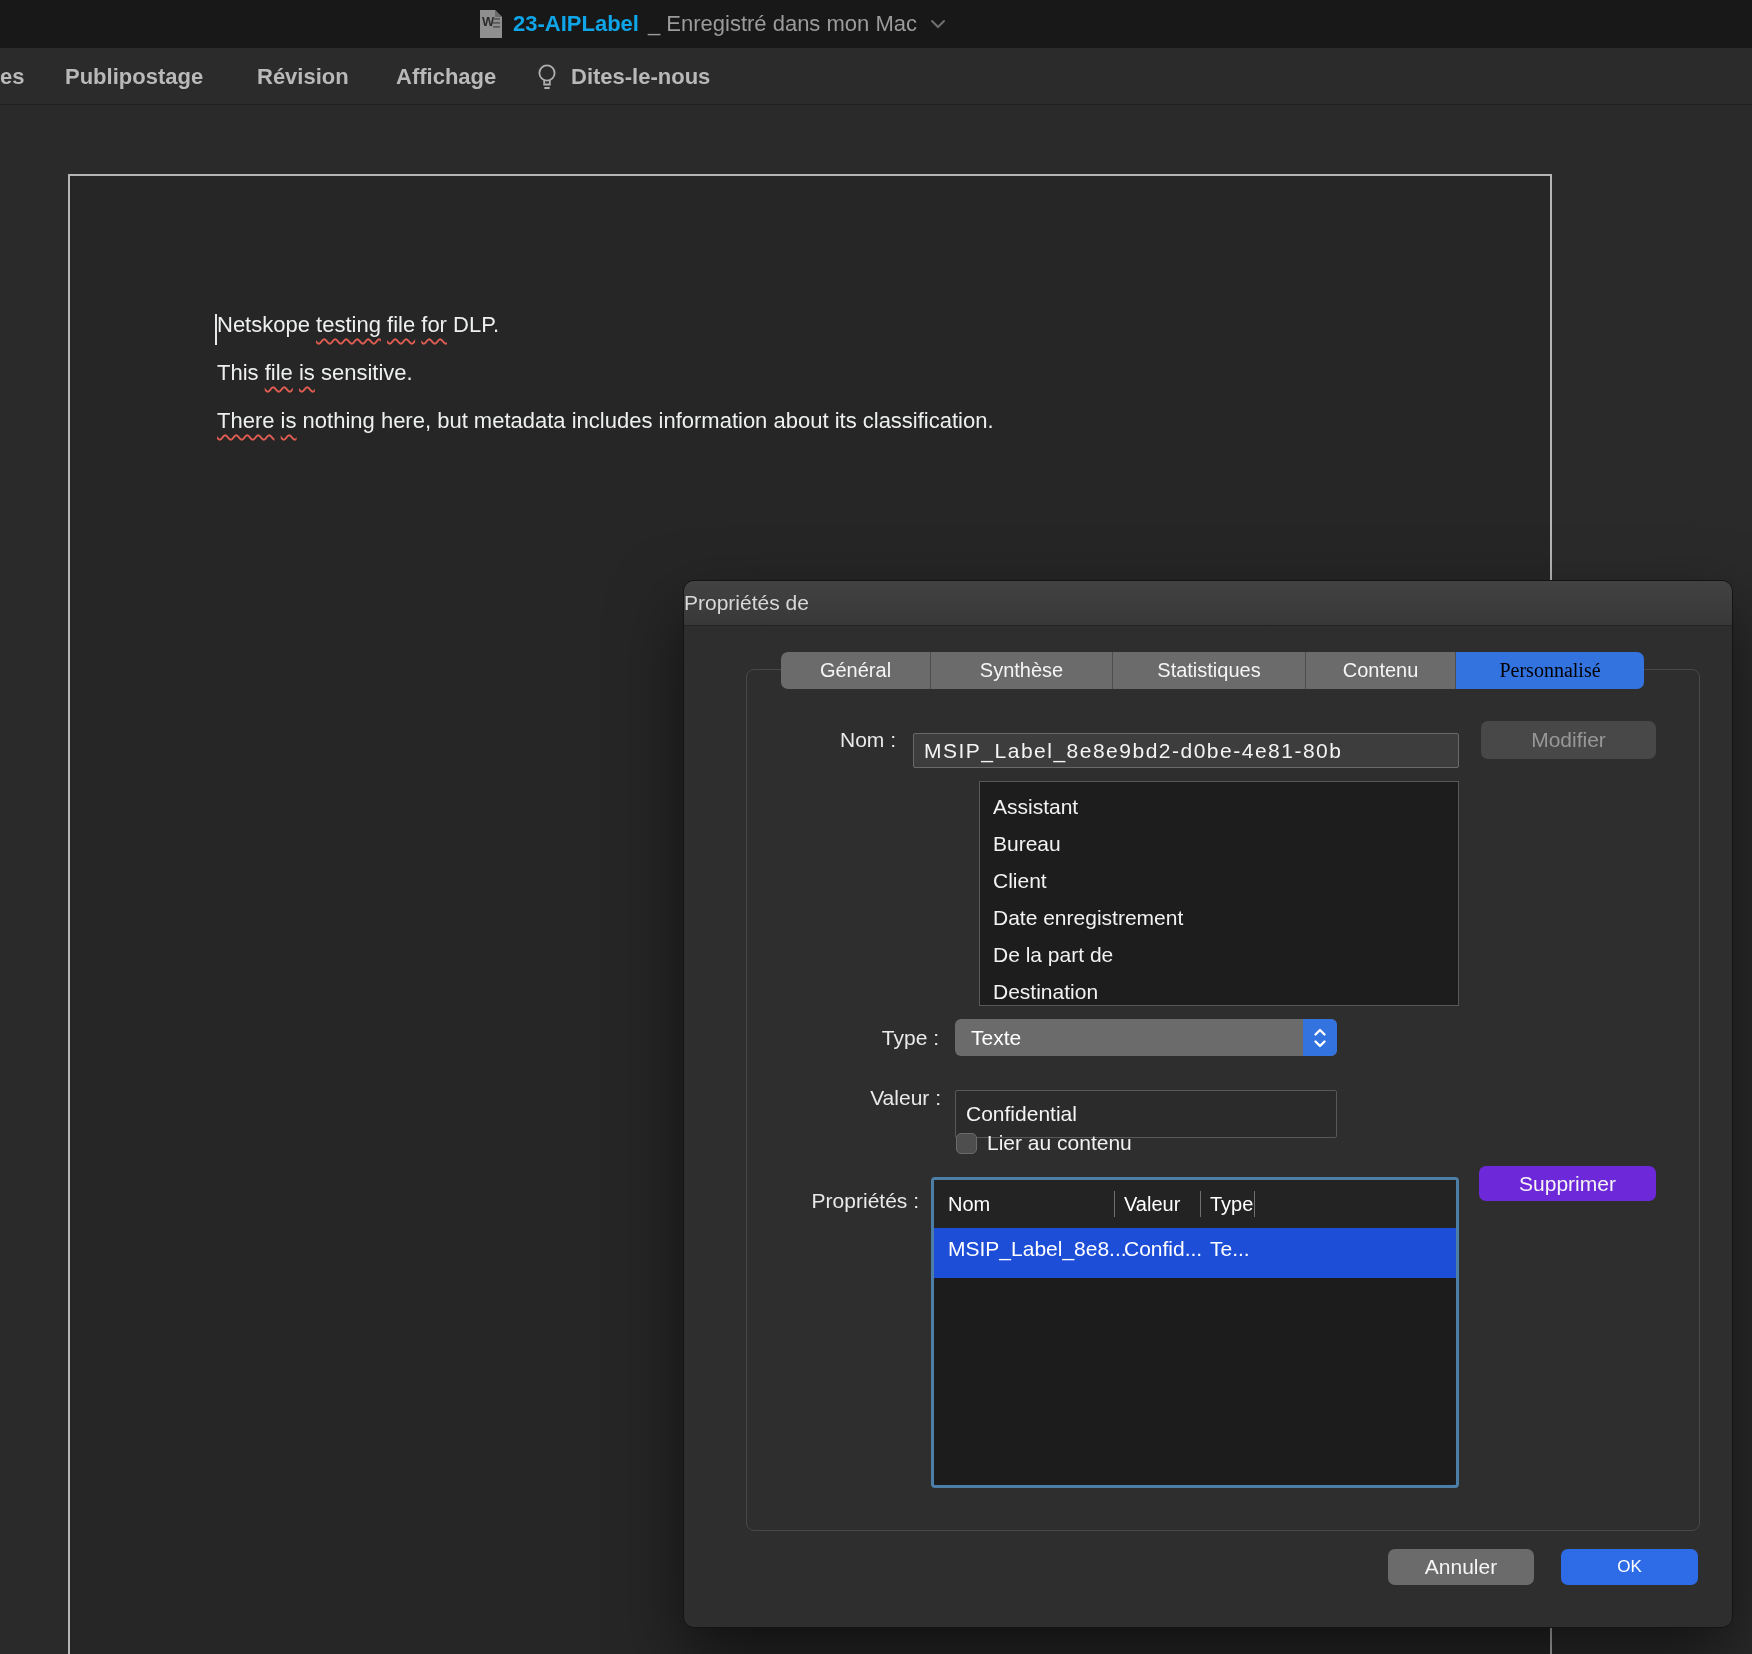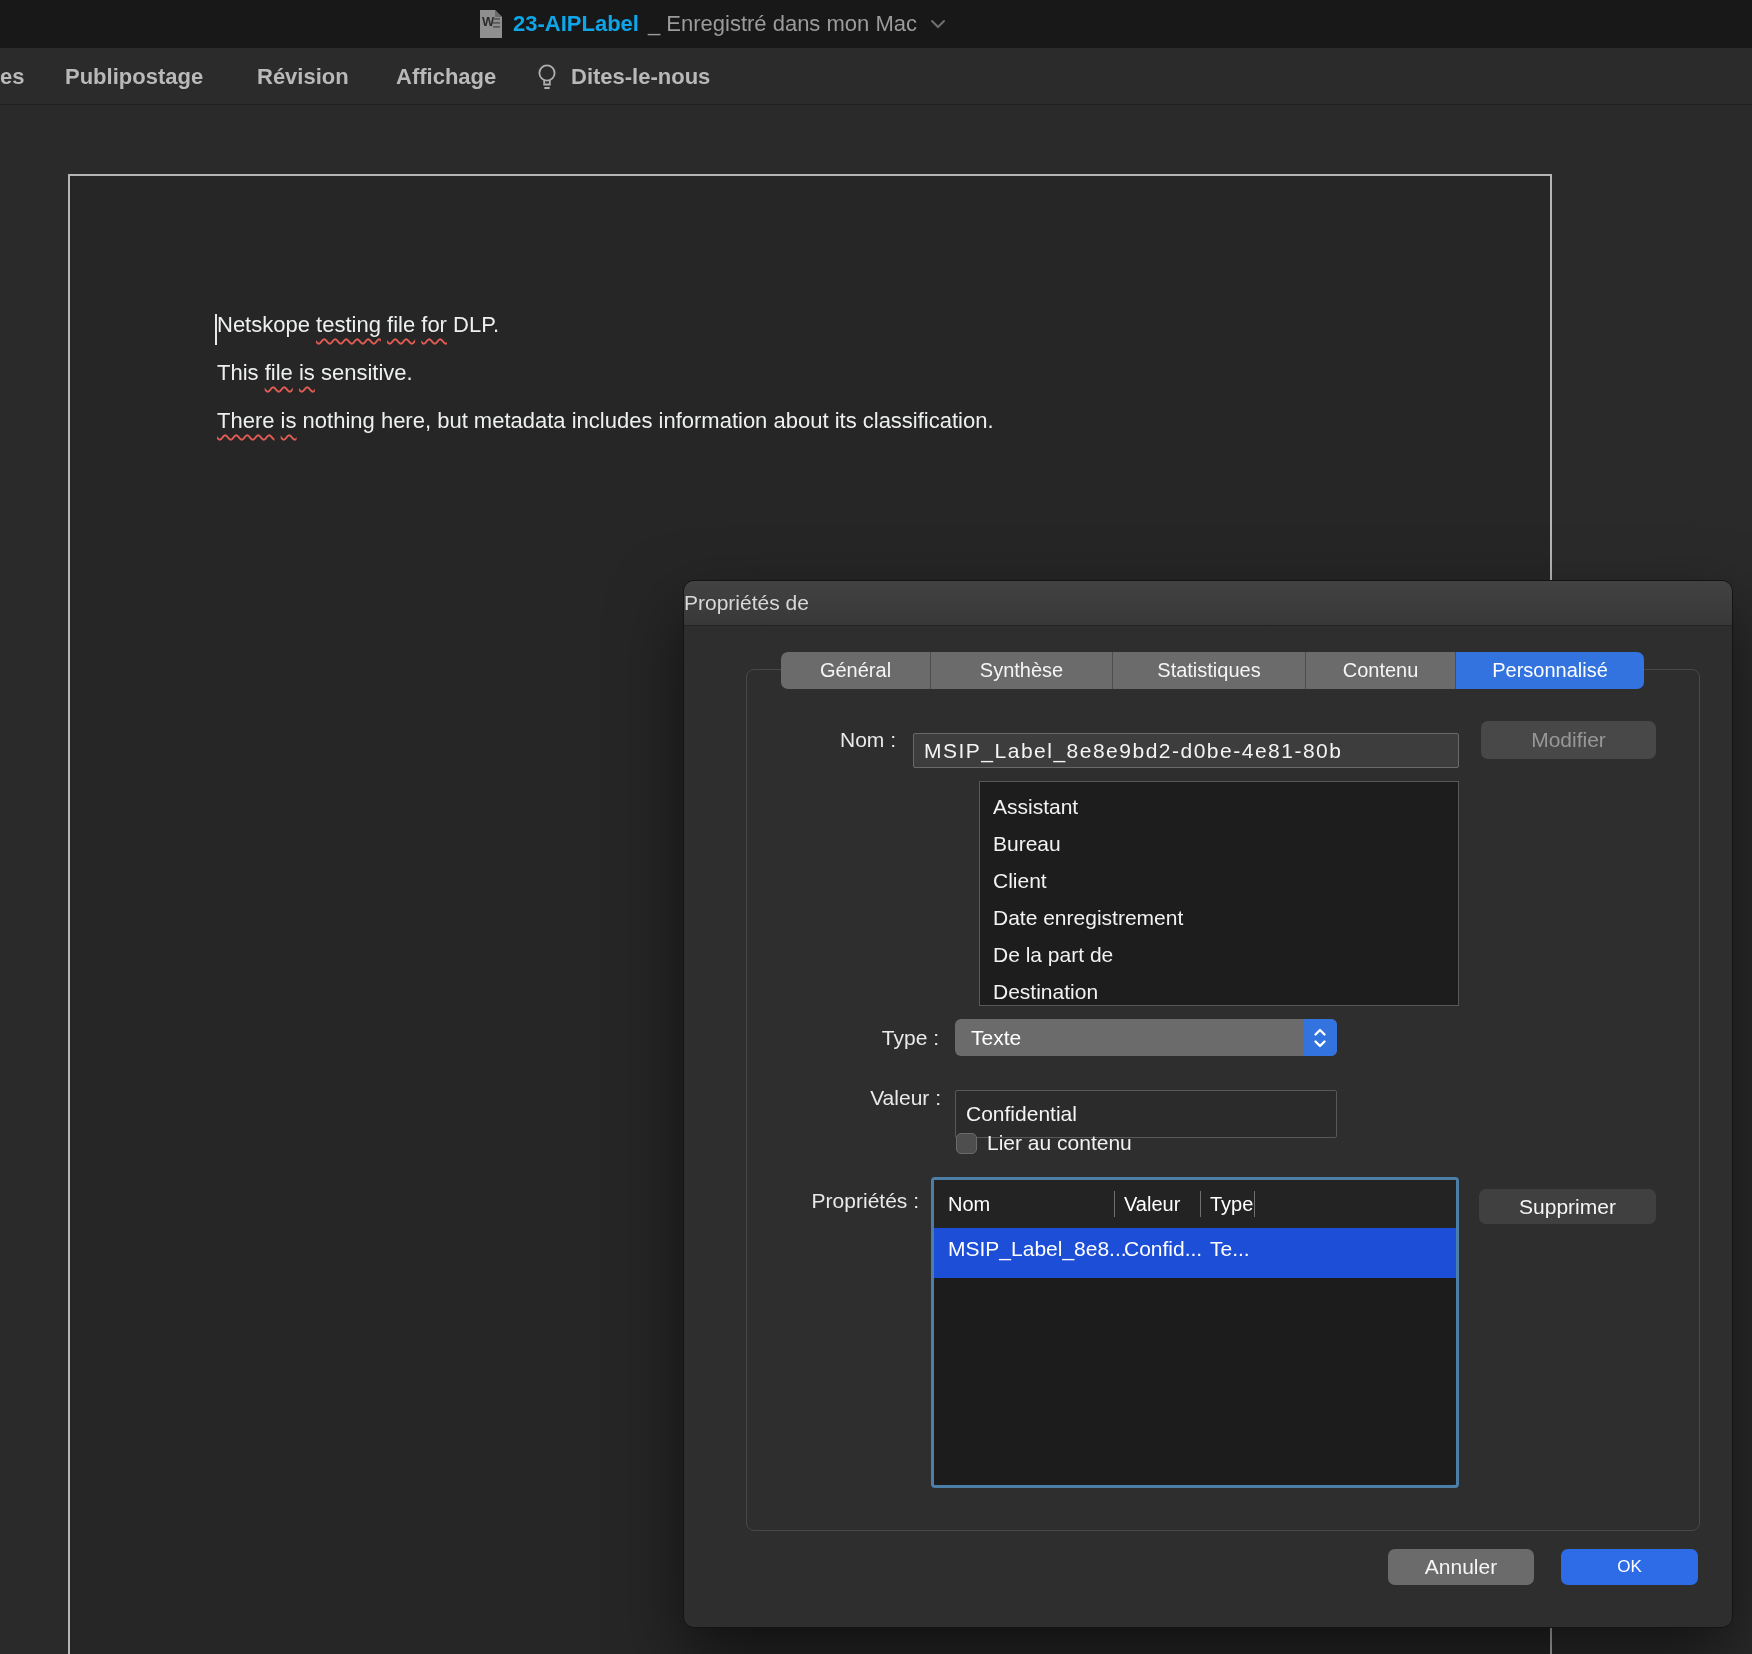--- a/index.html
+++ b/index.html
@@ -45,34 +45,34 @@
     font-size:21px;color:#d8d8d8;
   }
   .groupbox{position:absolute;left:62px;top:88px;width:954px;height:862px;border:1px solid #484848;border-radius:8px;}
   .tabs{position:absolute;left:97px;top:71px;width:863px;height:37px;display:flex;border-radius:7px;overflow:hidden;}
   .tab{
     height:37px;background:#6b6b6b;border:none;border-right:1px solid rgba(0,0,0,0.28);
     color:#f5f5f5;font-size:20px;font-family:inherit;padding:0;cursor:default;
     display:flex;align-items:center;justify-content:center;
   }
   .tab:last-child{border-right:none;}
-  .tab.selected{background:#3273e0;border-right:none;color:#ffffff;}
+  .tab.selected{background:#3273e0;border-right:none;color:#000000;font-family:Liberation Serif, serif;}
   .lbl{position:absolute;font-size:21px;color:#e9e9e9;white-space:nowrap;}
   .field{
     position:absolute;background:#3d3d3d;border:1px solid #696969;border-radius:2px;
     color:#f4f4f4;font-size:21px;font-family:inherit;padding:0 10px;outline:none;margin-top:12px;
   }
   #nom-field{left:229px;top:140px;width:546px;height:35px;letter-spacing:1.5px;}
   #valeur-field{left:271px;top:497px;width:382px;height:48px;background:#2b2b2b;border-color:#585858;letter-spacing:0;}
   .btn{
     position:absolute;border:none;border-radius:7px;font-family:inherit;
     display:flex;align-items:center;justify-content:center;cursor:default;
   }
   #modifier-btn{left:797px;top:140px;width:175px;height:38px;background:#484848;color:#989898;font-size:21px;}
-  #supprimer-btn{left:795px;top:608px;width:177px;height:35px;background:#404040;color:#f5f5f5;font-size:21px;}
+  #supprimer-btn{left:795px;top:585px;width:177px;height:35px;background:#6d28d9;color:#f5f5f5;font-size:21px;}
   #annuler-btn{left:704px;top:968px;width:146px;height:36px;background:#6b6b6b;color:#f5f5f5;font-size:21px;}
   #ok-btn{left:877px;top:968px;width:137px;height:36px;background:#2e6be6;color:#ffffff;font-size:17px;}
   .doc-list{
     position:absolute;left:295px;top:200px;width:480px;height:225px;
     background:#1d1d1d;border:1px solid #585858;overflow:hidden;padding-top:6px;
   }
   .doc-list .item{height:37px;line-height:37px;padding-left:13px;font-size:21px;color:#f2f2f2;white-space:nowrap;}
   .popup{position:absolute;left:271px;top:438px;width:382px;height:37px;background:#6b6b6b;border-radius:6px;}
   .popup .popup-value{position:absolute;left:16px;top:0;line-height:37px;font-size:21px;color:#ffffff;}
   .popup .stepper{

